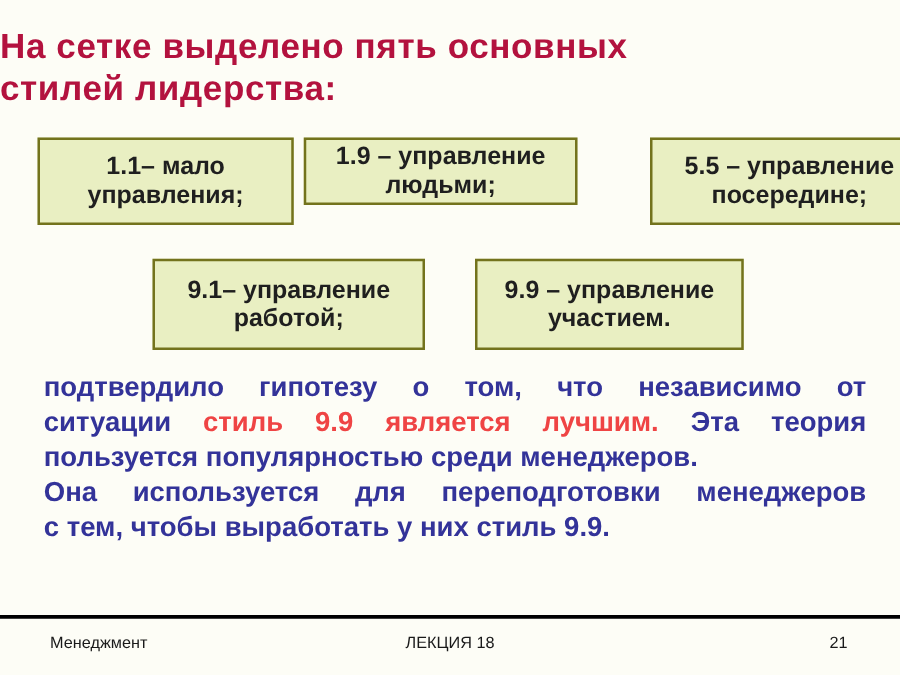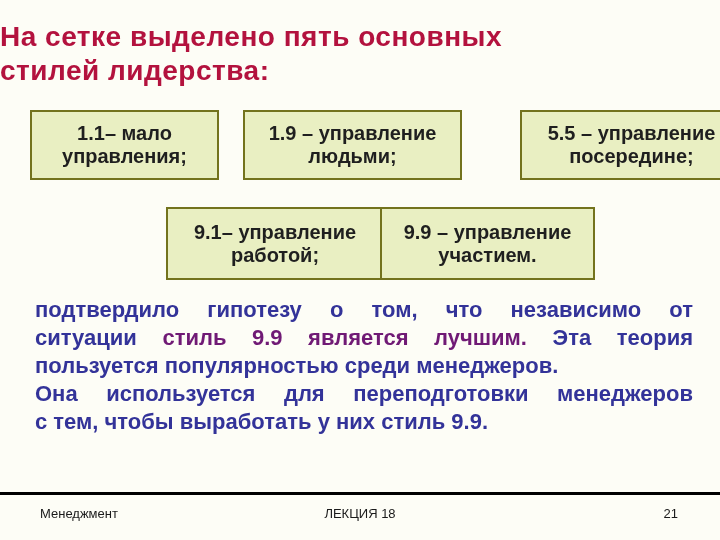--- a/index.html
+++ b/index.html
@@ -34,41 +34,41 @@
     border: 2px solid #73731d;
     color: #1f1f1f;
     font-size: 20px;
     font-weight: bold;
     line-height: 23px;
     text-align: center;
     display: flex;
     flex-direction: column;
     justify-content: center;
   }
-  .b1 { left: 30px;  top: 110px; width: 189px; height: 70px; }
-  .b2 { left: 243px; top: 110px; width: 219px; height: 70px; }
+  .b1 { left: 30px;  top: 110px; width: 205px; height: 70px; }
+  .b2 { left: 243px; top: 110px; width: 219px; height: 54px; }
   .b3 { left: 472px; top: 110px; width: 223px; height: 70px; margin-left: 48px; }
-  .b4 { left: 122px; top: 207px; width: 218px; height: 73px; margin-left: 44px; }
+  .b4 { left: 122px; top: 207px; width: 218px; height: 73px; }
   .b5 { left: 380px; top: 207px; width: 215px; height: 73px; }
   .para {
     position: absolute;
     left: 35px;
     top: 296px;
     width: 658px;
     color: #333399;
     font-size: 22px;
     font-weight: bold;
     line-height: 28px;
   }
   .pline { text-align: left; }
   .pline.jl {
     text-align: justify;
     text-align-last: justify;
   }
-  .hl { color: #701a75; }
+  .hl { color: #ef4444; }
   .footer-line {
     position: absolute;
     left: 0;
     top: 492px;
     width: 720px;
     height: 3px;
     background: #000000;
   }
   .footer {
     position: absolute;

